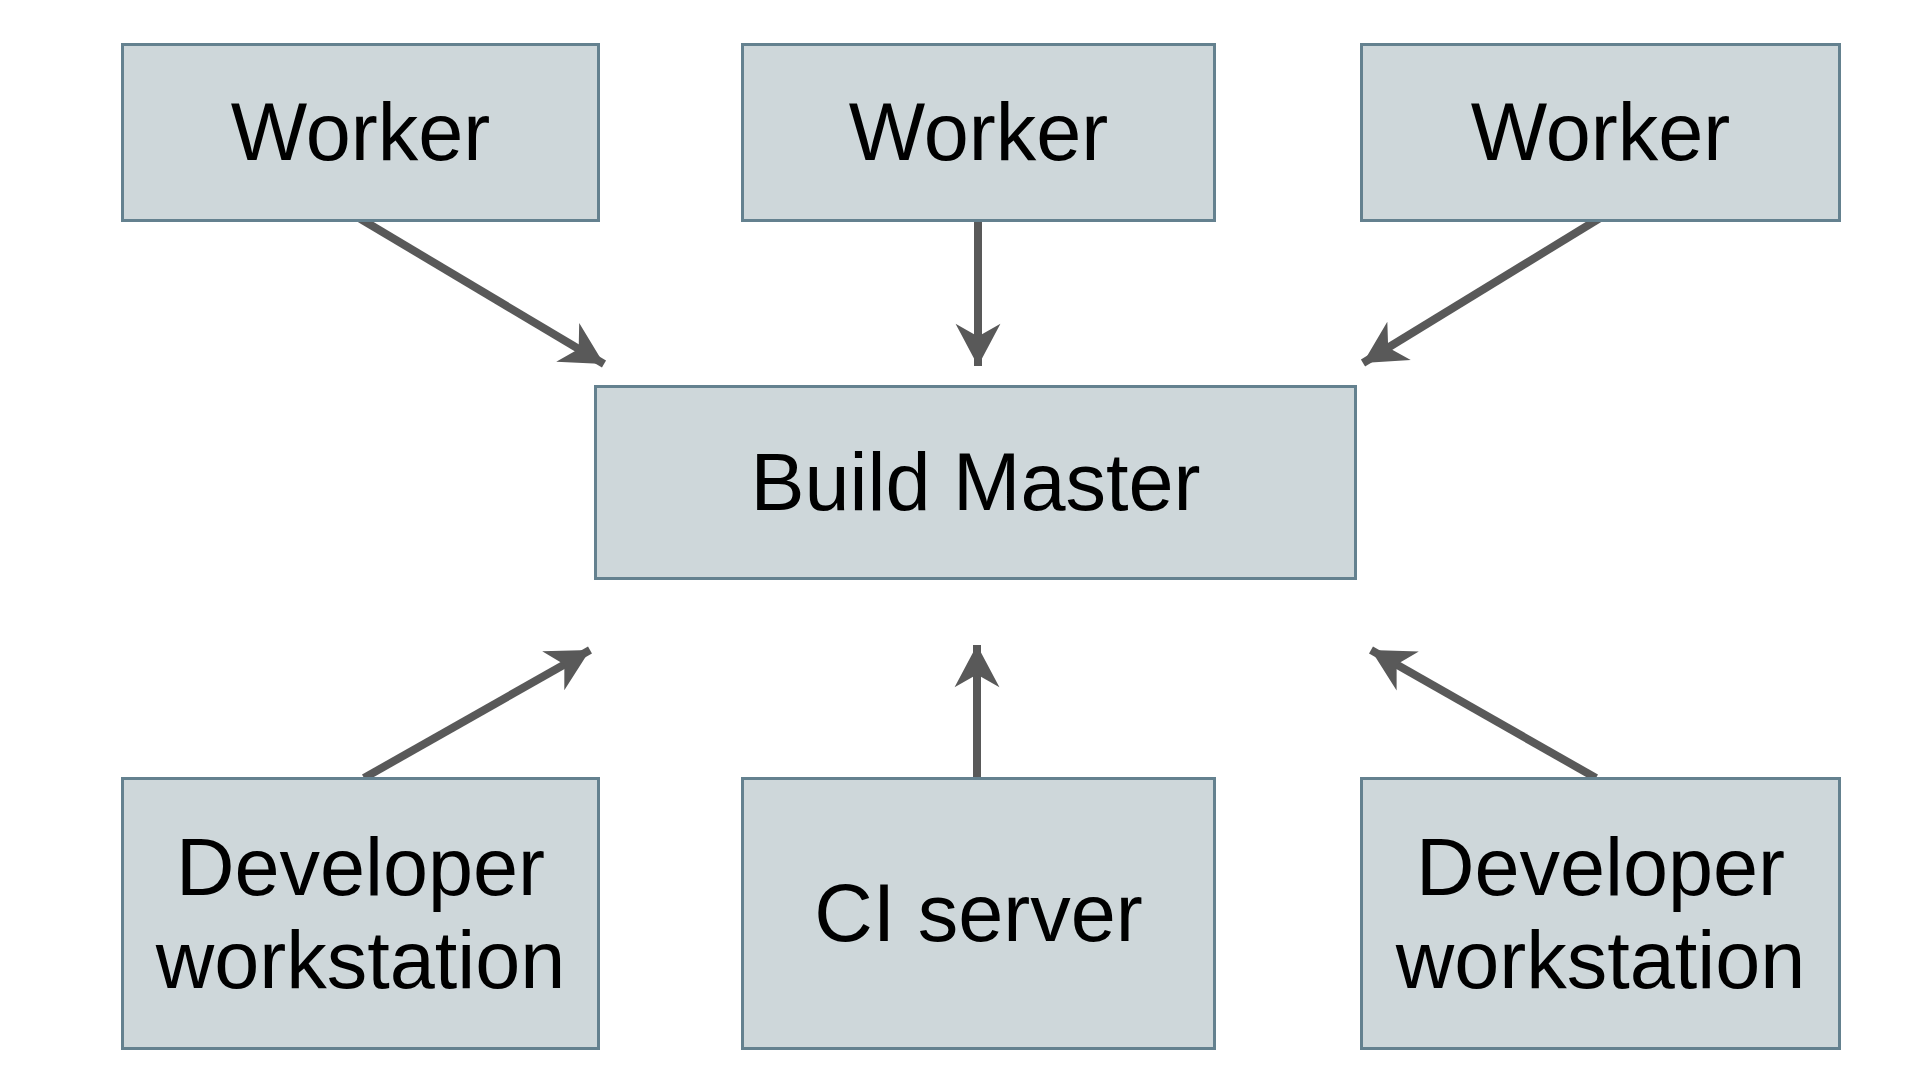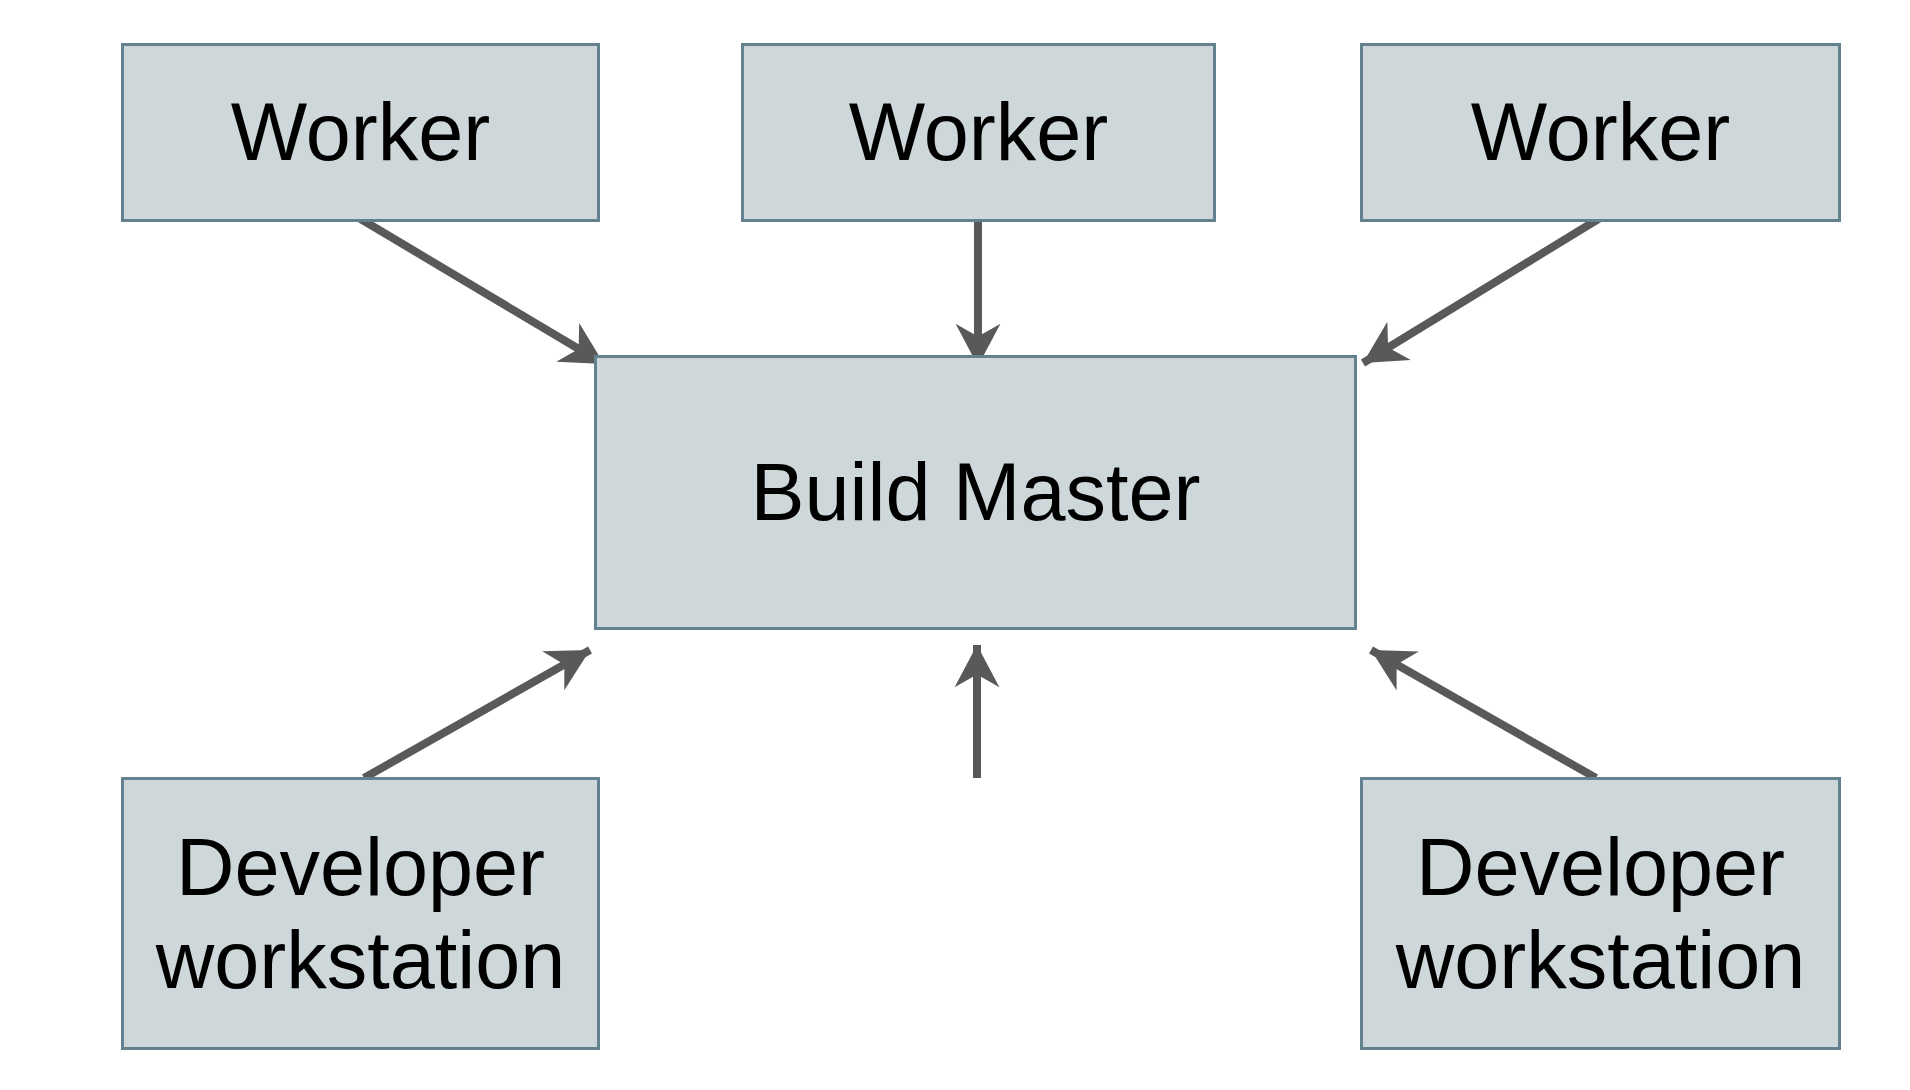--- a/index.html
+++ b/index.html
@@ -26,21 +26,21 @@
     justify-content: center;
     text-align: center;
     font-size: 81px;
     line-height: 1.14;
     color: var(--text-color, #000000);
     padding: 0 10px;
   }
   .node-worker-1 { left: 121px; top: 43px;  width: 479px; height: 179px; }
   .node-worker-2 { left: 741px; top: 43px;  width: 475px; height: 179px; }
   .node-worker-3 { left: 1360px; top: 43px; width: 481px; height: 179px; }
-  .node-build-master { left: 594px; top: 355px; width: 763px; height: 275px; }
+  .node-build-master { left: 594px; top: 385px; width: 763px; height: 195px; }
   .node-dev-left  { left: 121px;  top: 777px; width: 479px; height: 273px; }
   .node-ci-server { left: 741px;  top: 777px; width: 475px; height: 273px; }
   .node-dev-right { left: 1360px; top: 777px; width: 481px; height: 273px; }
 
   .edges-layer {
     position: absolute;
     left: 0; top: 0;
     width: 1910px;
     height: 1090px;
     pointer-events: none;
@@ -87,18 +87,21 @@
   </div>
 
   <div class="node node-build-master">
     <span>Build Master</span>
   </div>
 
   <div class="node node-dev-left">
     <span>Developer workstation</span>
   </div>
 
+  <div class="node node-ci-server">
+    <span>CI server</span>
+  </div>
 
   <div class="node node-dev-right">
     <span>Developer workstation</span>
   </div>
 
 </div>
 
 </body></html>

